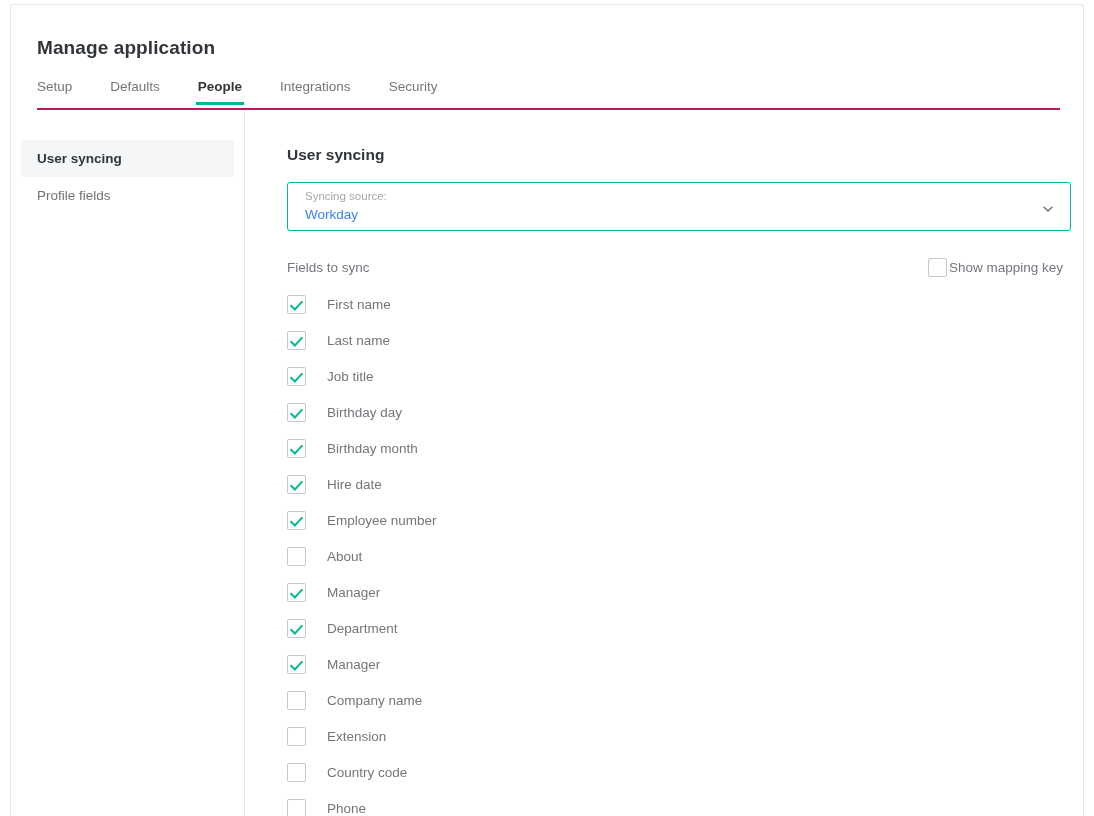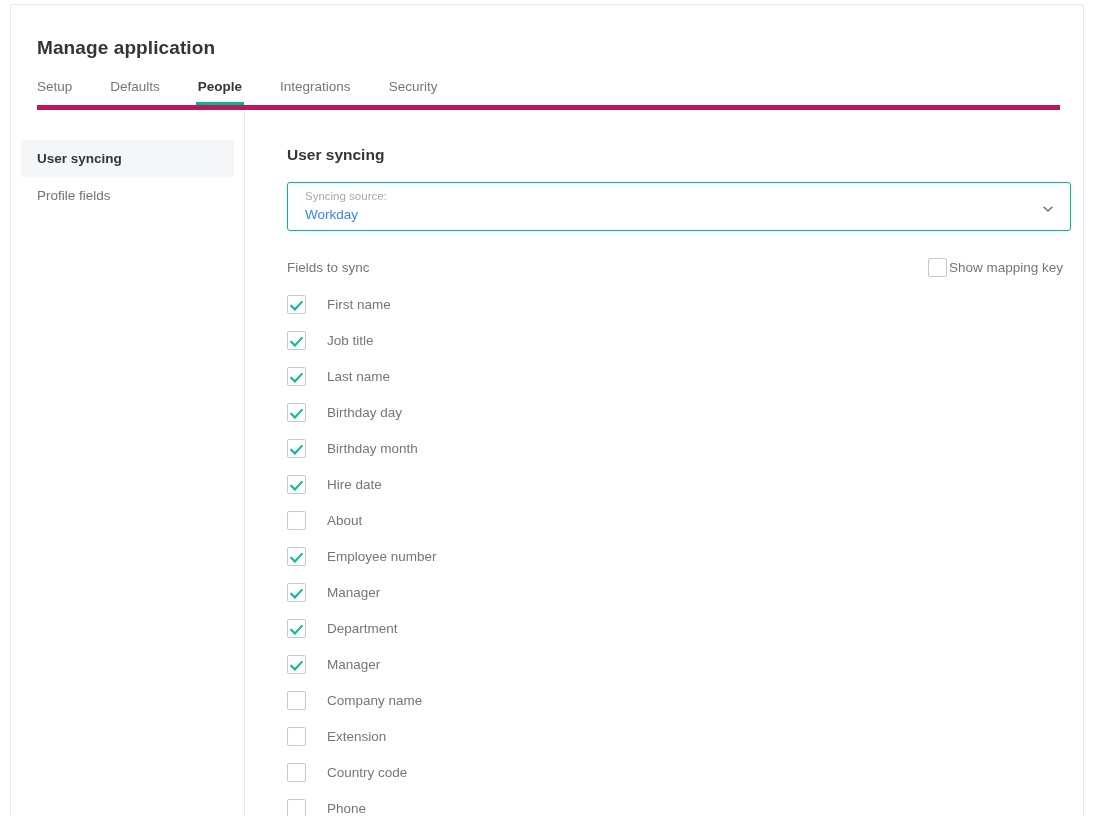--- a/index.html
+++ b/index.html
@@ -40,21 +40,21 @@
   }
 
   .tabs {
     position: absolute;
     left: 26px;
     top: 74px;
     right: 23px;
     height: 31px;
     display: flex;
     align-items: flex-start;
-    border-bottom: 5px solid #be185d;
+    border-bottom: 2px solid #be185d;
     box-sizing: border-box;
   }
   .tab {
     position: relative;
     font-size: 13.5px;
     color: #72777c;
     padding: 0 0 11px 0;
     margin-right: 38px;
     cursor: pointer;
     white-space: nowrap;
@@ -270,45 +270,45 @@
         <span class="mapping-key-label">Show mapping key</span>
       </div>
 
       <div class="field-list" id="field-list">
           <div class="field-row">
             <span class="cbox checked"></span>
             <span class="field-label">First name</span>
           </div>
           <div class="field-row">
             <span class="cbox checked"></span>
+            <span class="field-label">Last name</span>
+          </div>
+          <div class="field-row">
+            <span class="cbox checked"></span>
             <span class="field-label">Job title</span>
           </div>
           <div class="field-row">
             <span class="cbox checked"></span>
-            <span class="field-label">Last name</span>
-          </div>
-          <div class="field-row">
-            <span class="cbox checked"></span>
             <span class="field-label">Birthday day</span>
           </div>
           <div class="field-row">
             <span class="cbox checked"></span>
             <span class="field-label">Birthday month</span>
           </div>
           <div class="field-row">
             <span class="cbox checked"></span>
             <span class="field-label">Hire date</span>
           </div>
           <div class="field-row">
+            <span class="cbox checked"></span>
+            <span class="field-label">Employee number</span>
+          </div>
+          <div class="field-row">
             <span class="cbox"></span>
             <span class="field-label">About</span>
-          </div>
-          <div class="field-row">
-            <span class="cbox checked"></span>
-            <span class="field-label">Employee number</span>
           </div>
           <div class="field-row">
             <span class="cbox checked"></span>
             <span class="field-label">Manager</span>
           </div>
           <div class="field-row">
             <span class="cbox checked"></span>
             <span class="field-label">Department</span>
           </div>
           <div class="field-row">

